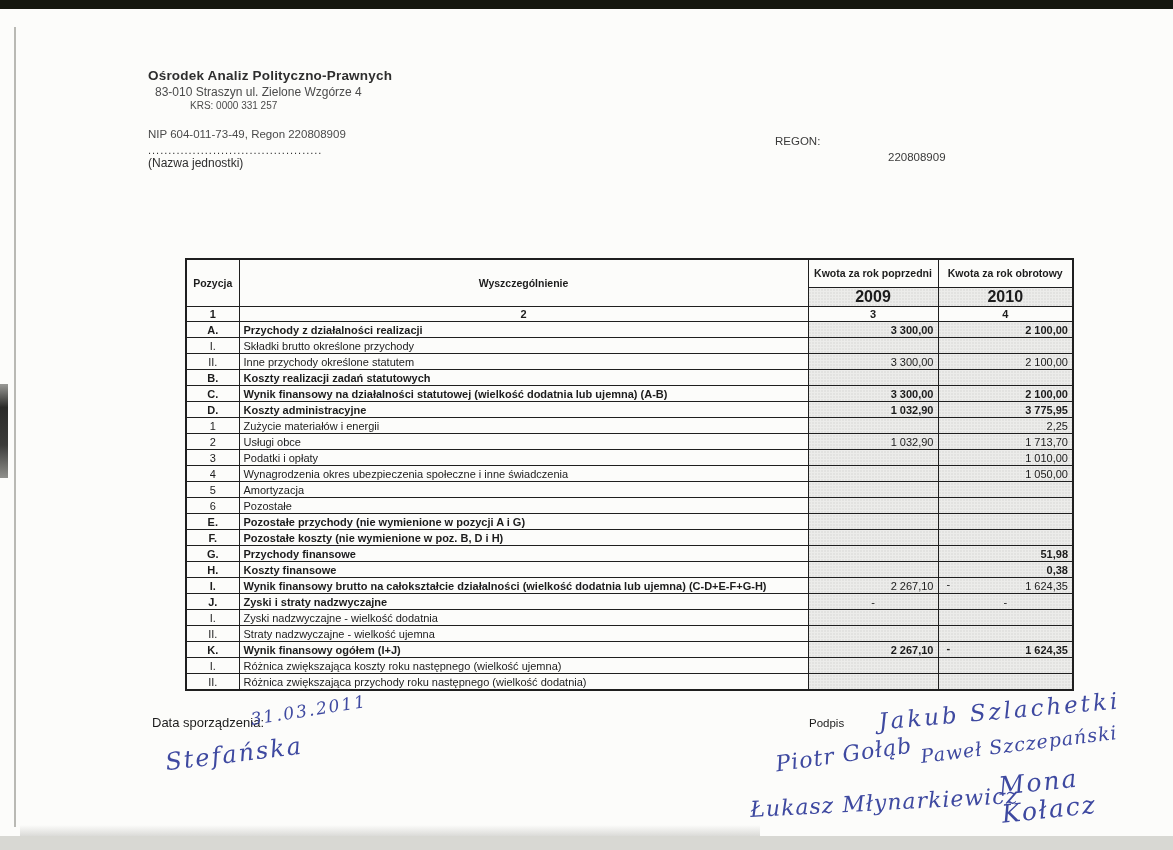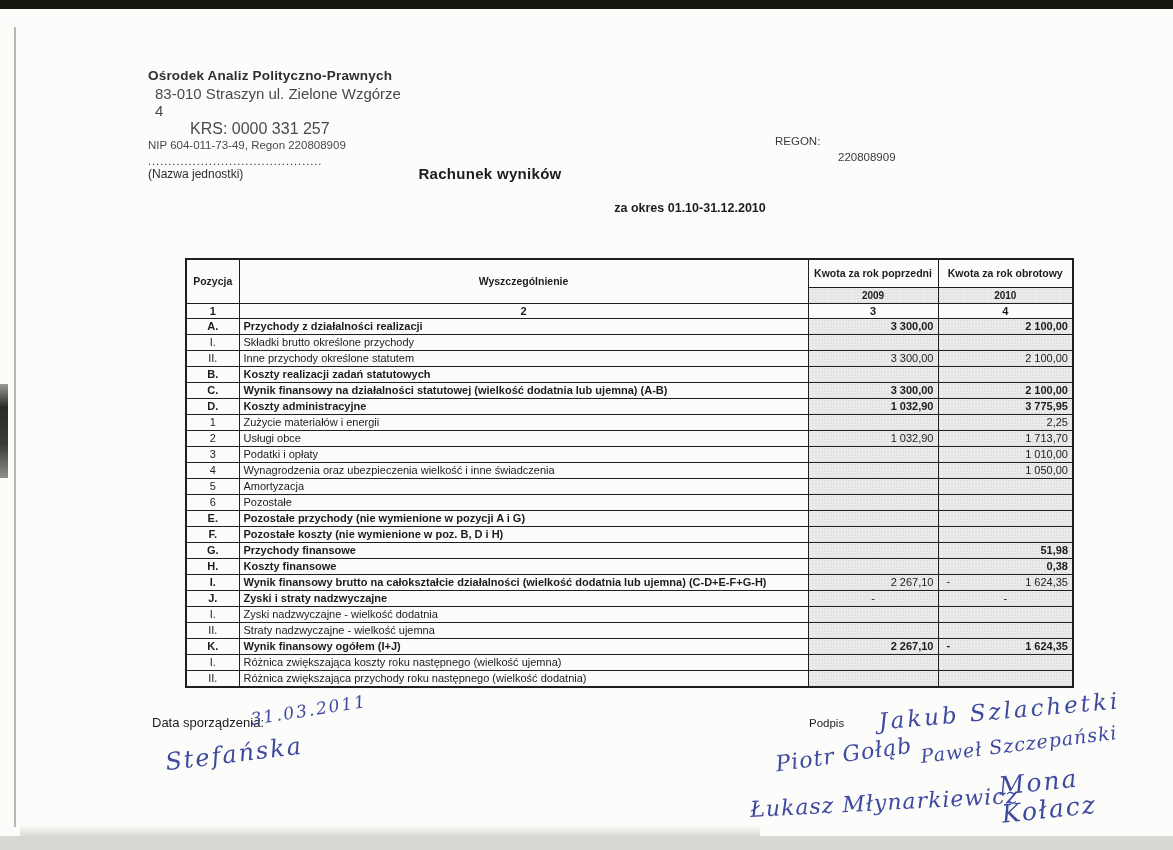--- a/index.html
+++ b/index.html
@@ -13,45 +13,45 @@
   .bottom-band { position:absolute; left:0; top:836px; width:1173px; height:14px; background:#d8d8d3; }
   .bottom-shadow { position:absolute; left:20px; top:825px; width:740px; height:11px;
     background:linear-gradient(to bottom, rgba(0,0,0,0) 0%, rgba(120,120,115,0.25) 100%); }
   .left-line { position:absolute; left:14px; top:27px; width:2px; height:800px; background:#b9b9b4; }
   .left-blob { position:absolute; left:0; top:384px; width:8px; height:94px;
     background:linear-gradient(to bottom,#9a9a96 0%, #2a2a28 25%, #3c3c3a 65%, #8f8f8b 100%); }
 
   
   .stamp { position:absolute; left:148px; top:68px; width:260px; color:#2e2e2e; }
   .stamp-l1 { font-weight:bold; font-size:13.5px; letter-spacing:0.2px; }
-  .stamp-l2 { font-size:15px; margin:2px 0 0 7px; color:#4a4a4a; }
-  .stamp-l3 { font-size:16px; margin:1px 0 0 42px; color:#4a4a4a; }
-  .stamp-l4 { font-size:11.5px; margin:1px 0 0 0; color:#4a4a4a; }
+  .stamp-l2 { font-size:12px; margin:2px 0 0 7px; color:#4a4a4a; }
+  .stamp-l3 { font-size:10px; margin:1px 0 0 42px; color:#4a4a4a; }
+  .stamp-l4 { font-size:11.5px; margin:17px 0 0 0; color:#4a4a4a; }
   .stamp-dots { font-size:11px; letter-spacing:1px; margin-top:4px; color:#333; }
   .stamp-nazwa { font-size:12px; margin-top:0; color:#2e2e2e; }
 
   .regon-label { position:absolute; left:775px; top:135px; font-size:11.5px; color:#3a3a3a; }
-  .regon-value { position:absolute; left:838px; top:151px; font-size:11.5px; color:#3a3a3a; }
+  .regon-value { position:absolute; left:888px; top:151px; font-size:11.5px; color:#3a3a3a; }
 
   .title { position:absolute; left:340px; top:165px; width:300px; text-align:center;
     font-weight:bold; font-size:15px; letter-spacing:0.3px; }
   .period { position:absolute; left:540px; top:201px; width:300px; text-align:center;
     font-weight:bold; font-size:12.5px; }
   .note { position:absolute; left:143px; top:224px; width:887px; text-align:center;
     font-style:italic; font-size:11px; color:#333; }
 
   
   table.rachunek { position:absolute; left:143px; top:258px; width:887px;
     border-collapse:collapse; table-layout:fixed; font-size:11px;margin-left:42px; }
   table.rachunek th, table.rachunek td {
     border:1px solid #1f1f1f; padding:0 4px; overflow:hidden; white-space:nowrap; line-height:1.15;
   }
   table.rachunek { border:2px solid #1f1f1f; }
   th.hmain { font-size:10.5px; font-weight:bold; text-align:center; height:27px; }
-  .year-row th { height:15px; font-size:10px; font-weight:bold; text-align:center; }
+  .year-row th { height:15px; font-size:16px; font-weight:bold; text-align:center; }
   .num-row td { height:14px; text-align:center; font-weight:bold; border-bottom:2px solid #1f1f1f; }
   tbody td { height:15px; }
   td.pos { text-align:center; }
   td.lbl { text-align:left; }
   tr.boldrow td.pos, tr.boldrow td.lbl { font-weight:bold; }
   .shade {
     background-color:#ececea;
     background-image:radial-gradient(circle, #c3c3c0 0.7px, rgba(0,0,0,0) 0.9px);
     background-size:3px 3px;
   }
@@ -92,22 +92,20 @@
     <div class="stamp-l2">83-010 Straszyn ul. Zielone Wzgórze 4</div>
     <div class="stamp-l3">KRS: 0000 331 257</div>
     <div class="stamp-l4">NIP 604-011-73-49, Regon 220808909</div>
     <div class="stamp-dots">...........................................</div>
     <div class="stamp-nazwa">(Nazwa jednostki)</div>
   </div>
 
   <div class="regon-label">REGON:</div>
   <div class="regon-value">220808909</div>
 
-  <div class="title">Rachunek wyników</div>
-  <div class="period">za okres 01.10-31.12.2010</div>
 
   <table class="rachunek">
     <colgroup>
       <col style="width:53px">
         <col style="width:569px">
         <col style="width:130px">
         <col style="width:135px">
     </colgroup>
     <thead>
       <tr>
@@ -177,21 +175,21 @@
           <td class="val shade">1 713,70</td>
         </tr>
         <tr>
           <td class="pos">3</td>
           <td class="lbl">Podatki i opłaty</td>
           <td class="val shade"></td>
           <td class="val shade">1 010,00</td>
         </tr>
         <tr>
           <td class="pos">4</td>
-          <td class="lbl">Wynagrodzenia oraz ubezpieczenia wielkość i inne świadczenia</td>
+          <td class="lbl">Wynagrodzenia okres ubezpieczenia społeczne i inne świadczenia</td>
           <td class="val shade"></td>
           <td class="val shade">1 050,00</td>
         </tr>
         <tr>
           <td class="pos">5</td>
           <td class="lbl">Amortyzacja</td>
           <td class="val shade"></td>
           <td class="val shade"></td>
         </tr>
         <tr>

